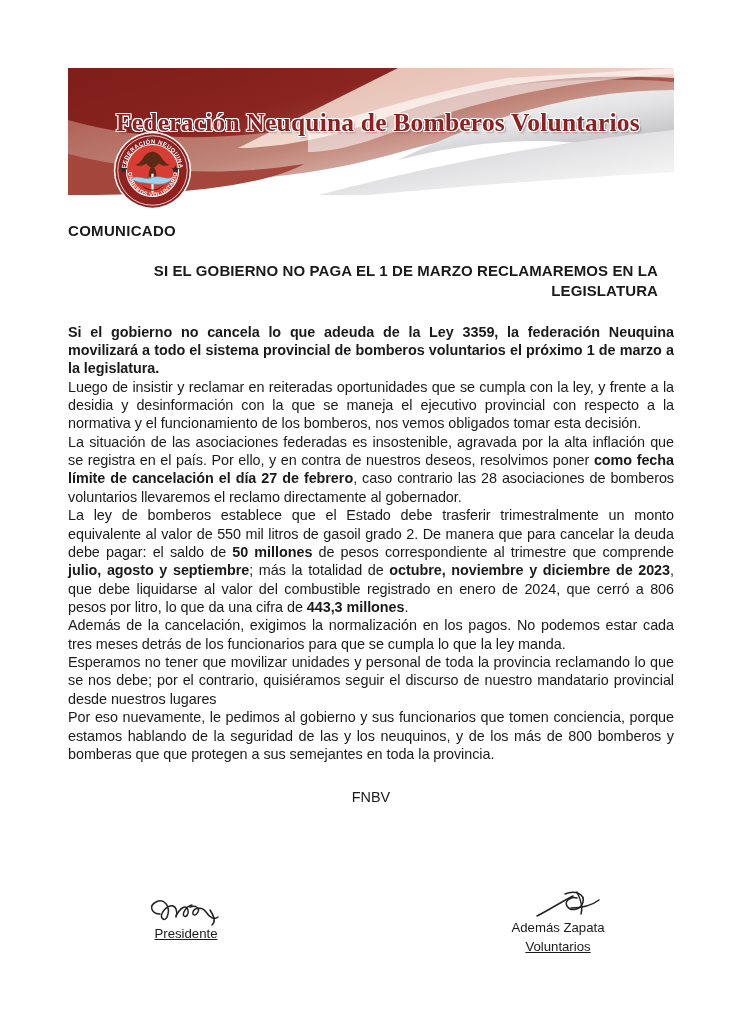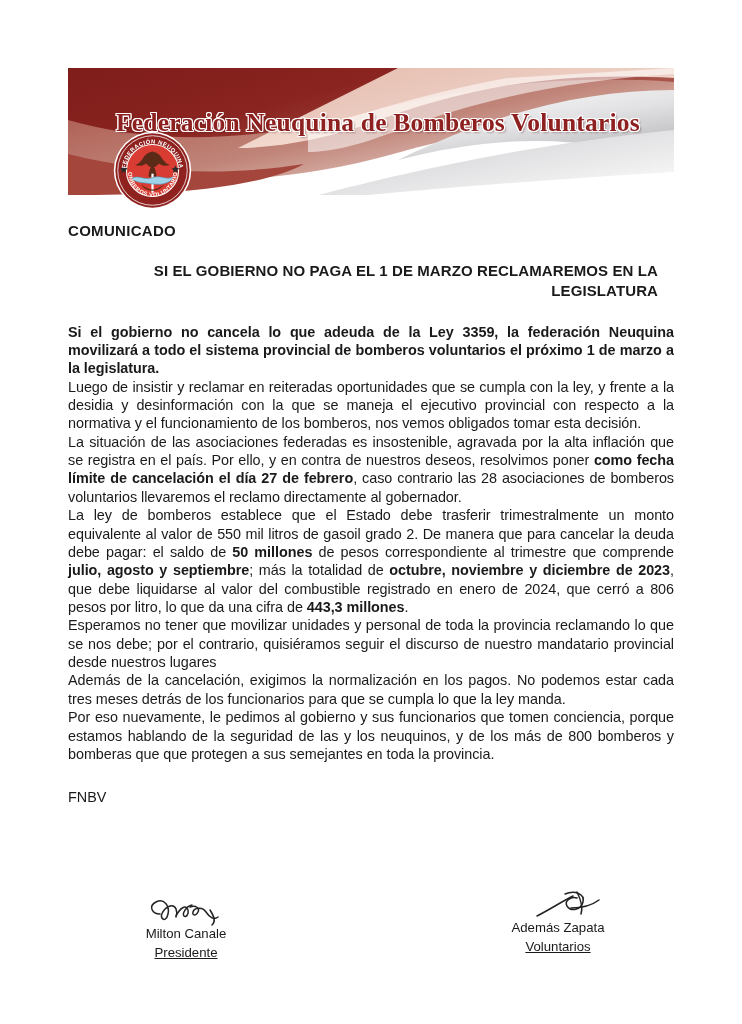--- a/index.html
+++ b/index.html
@@ -94,20 +94,21 @@
     text-align: justify;
     text-justify: inter-word;
     letter-spacing: -0.05px;
   }
   p.para.lead {
     font-weight: bold;
   }
   p.para b { font-weight: bold; }
 
   .fnbv {
+    text-align: center;
     font-size: 14.4px;
     margin-top: 26px;
   }
 
   
   .signatures {
     position: absolute;
     left: 68px;
     top: 898px;
     width: 606px;
@@ -239,41 +240,40 @@
   <div class="title-headline">SI EL GOBIERNO NO PAGA EL 1 DE MARZO RECLAMAREMOS EN LA LEGISLATURA</div>
 
   <p class="para lead">Si el gobierno no cancela lo que adeuda de la Ley 3359, la federación Neuquina movilizará a todo el sistema provincial de bomberos voluntarios el próximo 1 de marzo a la legislatura.</p>
 
   <p class="para">Luego de insistir y reclamar en reiteradas oportunidades que se cumpla con la ley, y frente a la desidia y desinformación con la que se maneja el ejecutivo provincial con respecto a la normativa y el funcionamiento de los bomberos, nos vemos obligados tomar esta decisión.</p>
 
   <p class="para"><span>La situación de las asociaciones federadas es insostenible, agravada por la alta inflación que se registra en el país. Por ello, y en contra de nuestros deseos, resolvimos poner </span><b>como fecha límite de cancelación el día 27 de febrero</b><span>, caso contrario las 28 asociaciones de bomberos voluntarios llevaremos el reclamo directamente al gobernador.</span></p>
 
   <p class="para"><span>La ley de bomberos establece que el Estado debe trasferir trimestralmente un monto equivalente al valor de 550 mil litros de gasoil grado 2. De manera que para cancelar la deuda debe pagar: el saldo de </span><b>50 millones</b><span> de pesos correspondiente al trimestre que comprende </span><b>julio, agosto y septiembre</b><span>; más la totalidad de </span><b>octubre, noviembre y diciembre de 2023</b><span>, que debe liquidarse al valor del combustible registrado en enero de 2024, que cerró a 806 pesos por litro, lo que da una cifra de </span><b>443,3 millones</b><span>.</span></p>
 
+  <p class="para">Además de la cancelación, exigimos la normalización en los pagos. No podemos estar cada tres meses detrás de los funcionarios para que se cumpla lo que la ley manda.</p>
+
   <p class="para">Esperamos no tener que movilizar unidades y personal de toda la provincia reclamando lo que se nos debe; por el contrario, quisiéramos seguir el discurso de nuestro mandatario provincial desde nuestros lugares</p>
-
-  <p class="para">Además de la cancelación, exigimos la normalización en los pagos. No podemos estar cada tres meses detrás de los funcionarios para que se cumpla lo que la ley manda.</p>
 
   <p class="para">Por eso nuevamente, le pedimos al gobierno y sus funcionarios que tomen conciencia, porque estamos hablando de la seguridad de las y los neuquinos, y de los más de 800 bomberos y bomberas que que protegen a sus semejantes  en toda la provincia.</p>
 
   <div class="fnbv">FNBV</div>
 </div>
 
 <div class="signatures">
 
   <div class="sig-block sig-left">
     <div class="sig-mark">
       <svg width="120" height="34" viewBox="0 0 120 34" fill="none" stroke="#222222" stroke-width="1.5" stroke-linecap="round">
         <path d="M34,20 C26,20 22,12 30,8 C38,4 44,12 42,20 C41,25 38,27 36,24 C34,21 38,14 44,12 C50,10 52,18 50,23"></path>
         <path d="M50,22 C54,14 60,10 62,16 C63,20 60,24 58,22 C56,20 60,12 66,11"></path>
         <path d="M64,13 C70,11 74,14 72,18 C70,22 66,22 67,18 C68,14 76,12 80,18 C84,24 88,26 92,23"></path>
         <path d="M84,16 C88,22 90,28 86,31"></path>
       </svg>
     </div>
-    <span class="sig-name">Milton Canale</span>
     <span class="sig-role">Presidente</span>
   </div>
 
   <div class="sig-block sig-right">
     <div class="sig-mark">
       <svg width="120" height="34" viewBox="0 0 120 34" fill="none" stroke="#222222" stroke-width="1.5" stroke-linecap="round">
         <path d="M28,28 C40,22 52,14 64,8"></path>
         <path d="M56,6 C66,2 76,6 74,14 C72,22 62,24 58,18 C55,13 62,8 68,10"></path>
         <path d="M68,4 C72,12 74,20 72,26"></path>
         <path d="M62,20 C72,20 82,18 90,12"></path>

